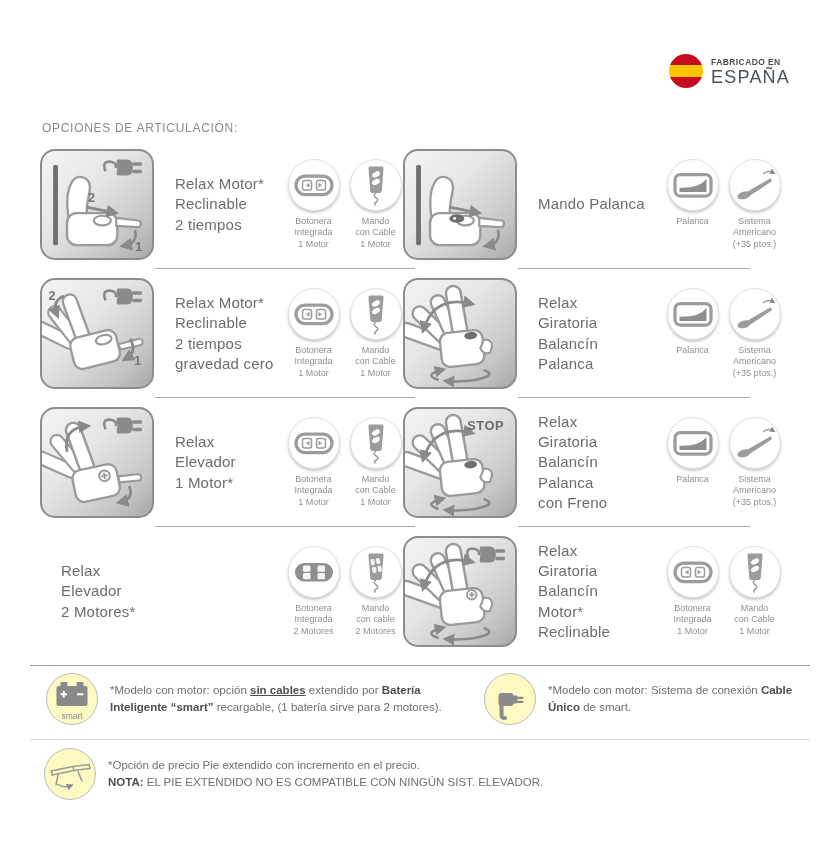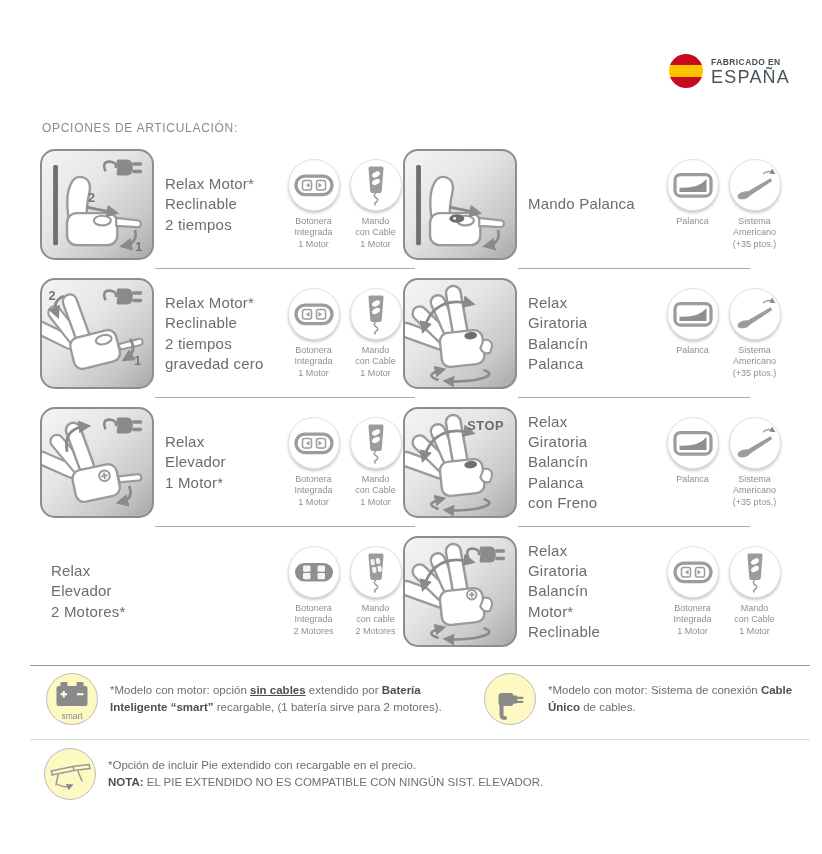--- a/index.html
+++ b/index.html
@@ -16,21 +16,21 @@
   
   .grid{display:grid;grid-template-columns:363px 379px;grid-auto-rows:129px;margin:14px 0 0 40px;}
   .opt{display:flex;align-items:center;height:129px;padding-bottom:18px;box-sizing:border-box;position:relative;}
   .opt.sep::after{content:"";position:absolute;bottom:9px;left:115px;height:1px;background:#a9a9a9;}
   .opt.col-l.sep::after{right:-12px;}
   .opt.col-r.sep::after{right:32px;}
   .tile{width:114px;height:111px;flex:0 0 auto;border-radius:15px;box-sizing:border-box;
         border:2px solid #8d8d8d;
         background:linear-gradient(135deg,#f4f4f4 0%,#e6e6e6 40%,#c6c6c6 78%,#a8a8a8 100%);}
   .tile svg{width:100%;height:100%;display:block;}
-  .olabel{flex:1;padding-left:11px;font-size:15px;color:#6c6c6c;line-height:1.35;
+  .olabel{flex:1;padding-left:21px;font-size:15px;color:#6c6c6c;line-height:1.35;
           letter-spacing:.2px;white-space:pre-line;}
   .controls{display:flex;gap:7px;width:117px;flex:0 0 auto;align-self:center;}
   .ctrl{width:55px;text-align:center;}
   .circle{width:52px;height:52px;border-radius:50%;background:#fff;margin:0 auto;
           border:1px solid #e2e2e2;box-shadow:0 2px 3px rgba(0,0,0,.22);box-sizing:border-box;}
   .circle svg{width:100%;height:100%;display:block;}
   .clabel{font-size:9px;color:#8f8f8f;line-height:1.25;margin-top:5px;white-space:pre-line;}
   
   .tnum{font-family:"Liberation Sans",sans-serif;font-size:12px;font-weight:bold;fill:#767676;}
   .tstop{font-family:"Liberation Sans",sans-serif;font-size:12px;font-weight:bold;fill:#6b6b6b;letter-spacing:.5px;text-anchor:middle;}
@@ -493,33 +493,33 @@
         <span class="smart-label">smart</span>
       </div>
       <p class="note-text first"><span>*Modelo con motor: opción </span><span class="bu">sin cables</span><span> extendido por </span><span class="b">Batería Inteligente “smart”</span><span> recargable, (1 batería sirve para 2 motores).</span></p>
     </div>
     <div class="note note-cable">
       <div class="note-circle">
         <svg viewBox="0 0 100 100">
             <use href="#ic-plugnote"></use>
           </svg>
       </div>
-      <p class="note-text narrow"><span>*Modelo con motor: Sistema de conexión </span><span class="b">Cable Único</span><span> de cables.</span></p>
+      <p class="note-text narrow"><span>*Modelo con motor: Sistema de conexión </span><span class="b">Cable Único</span><span> de smart.</span></p>
     </div>
   </div>
 
   <div class="rule-light"></div>
 
   <div class="notes-row second">
     <div class="note">
       <div class="note-circle">
         <svg viewBox="0 0 100 100">
             <use href="#ic-pie"></use>
           </svg>
       </div>
       <p class="note-text wide">
-        <span class="line">*Opción de incluir Pie extendido con recargable en el precio.</span>
+        <span class="line">*Opción de precio Pie extendido con incremento en el precio.</span>
         <span class="line"><span class="b">NOTA:</span><span> EL PIE EXTENDIDO NO ES COMPATIBLE CON NINGÚN SIST. ELEVADOR.</span></span>
       </p>
     </div>
   </div>
 
 </div>
 
 </body></html>

